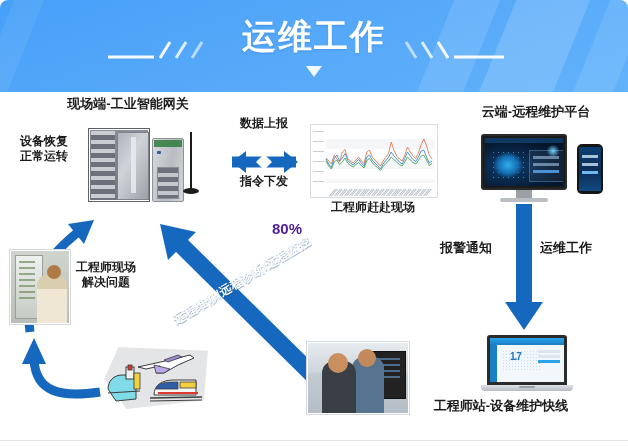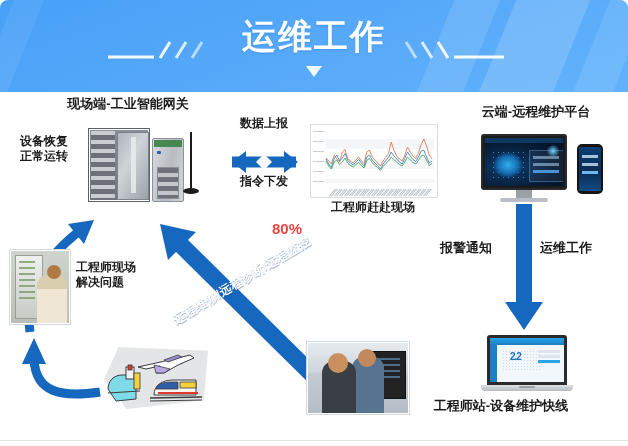--- a/index.html
+++ b/index.html
@@ -124,21 +124,21 @@
   .transport{position:absolute;left:104px;top:255px;width:104px;height:62px;}
   .tbg{position:absolute;left:0;top:0;width:104px;height:62px;background:#d9dcdf;opacity:.75;
     clip-path:polygon(14% 0,100% 6%,96% 86%,22% 100%,0 52%);}
   .tplane{position:absolute;left:30px;top:4px;width:64px;height:26px;}
   .tship{position:absolute;left:2px;top:16px;width:52px;height:42px;}
   .ttrain{position:absolute;left:44px;top:30px;width:56px;height:26px;}
 
   
   .flow{position:absolute;left:0;top:0;width:628px;height:354px;pointer-events:none;}
 
-  .tag-blue{position:absolute;color:#ef4444;font-weight:bold;}
+  .tag-blue{position:absolute;color:#4c1d95;font-weight:bold;}
 
   
   .diag{position:absolute;left:170px;top:222px;color:#ffffff;font-size:12px;font-weight:bold;
     transform:rotate(-31deg);transform-origin:left top;white-space:nowrap;letter-spacing:.5px;
     text-shadow:0 1px 1px rgba(0,60,120,.45);}
 
   
   .bigdata{position:absolute;left:87px;top:214px;width:200px;height:26px;
     border:2px solid #2f7fd0;background:#fff;}
   .bigdata span{display:block;text-align:center;line-height:22px;color:#1b57c9;
@@ -331,21 +331,21 @@
 
     <div class="lbl" style="left:440px;top:148px;font-size:13px;">报警通知</div>
     <div class="lbl" style="left:540px;top:148px;font-size:13px;">运维工作</div>
 
     <div class="laptop">
       <div class="lscreen">
         <div class="lview">
           <div class="lhead"></div>
           <div class="lside"></div>
           <div class="lworld"></div>
-          <div class="lfour">2.2</div>
+          <div class="lfour">1.7</div>
           <div class="lform">
             <i></i>
               <i></i>
               <i class="b"></i>
           </div>
         </div>
       </div>
       <div class="lbase"></div>
       <div class="lnotch"></div>
     </div>
@@ -364,21 +364,21 @@
       <div class="es-p1"></div>
       <div class="es-h1"></div>
     </div>
 
     <div class="photo eng-panel">
       <div class="ep-cab"></div>
       <div class="ep-wire"></div>
       <div class="ep-person"></div>
       <div class="ep-head"></div>
     </div>
-    <div class="lbl" style="left:76px;top:168px;font-size:12px;">工程师现场
+    <div class="lbl" style="left:76px;top:168px;font-size:12px;text-align:center;">工程师现场
 解决问题</div>
 
     <div class="transport">
       <div class="tbg"></div>
       <svg class="tplane" viewBox="0 0 64 26">
         <path d="M4 16 L40 8 L56 4 L60 7 L44 14 L30 22 L22 22 L26 15 L12 18 Z" fill="#ffffff" stroke="#3b3b3b" stroke-width="1"></path>
         <path d="M30 9 L44 4 L48 6 L34 11 Z" fill="#9b8ad6" stroke="#3b3b3b" stroke-width=".8"></path>
         <path d="M20 14 L36 18 L30 22 L22 22 Z" fill="#b9a9e6" stroke="#3b3b3b" stroke-width=".8"></path>
       </svg>
       <svg class="tship" viewBox="0 0 52 42">

